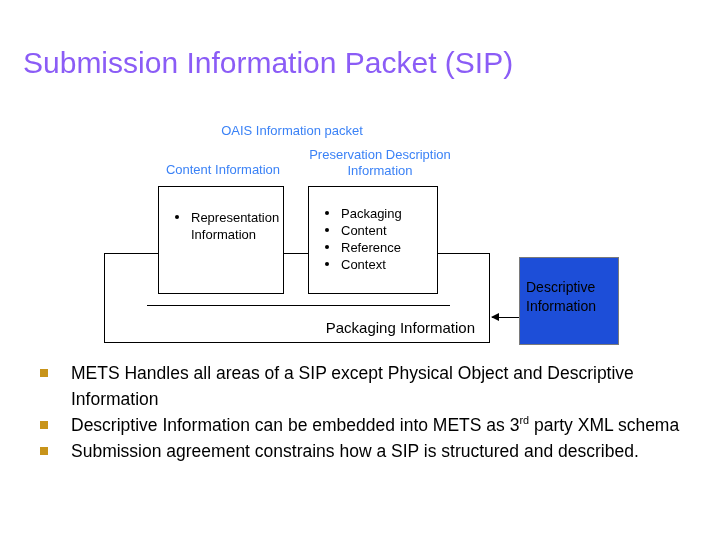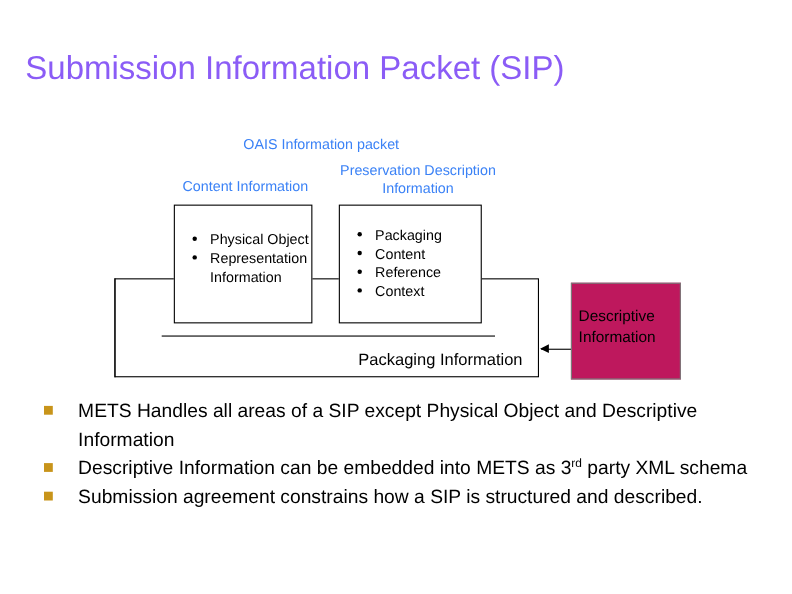--- a/index.html
+++ b/index.html
@@ -146,21 +146,21 @@
   }
 
   .desc-box {
     position: absolute;
     left: 519px;
     top: 147px;
     width: 100px;
     height: 88px;
     border: 1.4px solid #7a7a7a;
     box-sizing: border-box;
-    background: #be185d;
+    background: #1d4ed8;
   }
   .desc-box-text {
     position: absolute;
     left: 6px;
     top: 20px;
     width: 88px;
     font-size: 14px;
     line-height: 19px;
     text-align: left;
   }
@@ -227,21 +227,20 @@
 
   <div class="diagram-label pdi-caption">Preservation Description Information</div>
 
   <div class="diagram-label content-caption">Content Information</div>
 
   <div class="outer-box"></div>
   <div class="outer-wing-left"></div>
 
   <div class="inner-box content-box">
     <ul class="box-list">
-      <li>Physical Object</li>
       <li>Representation</li>
       <li class="cont">Information</li>
     </ul>
   </div>
 
   <div class="inner-box pdi-box">
     <ul class="box-list">
       <li>Packaging</li>
       <li>Content</li>
       <li>Reference</li>

